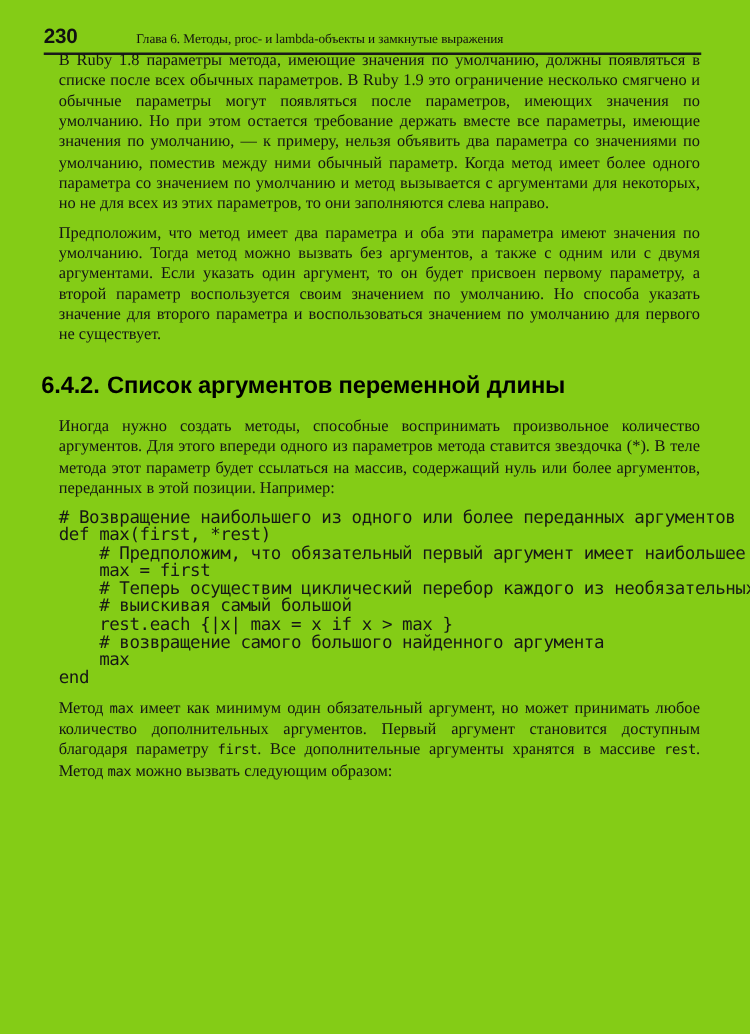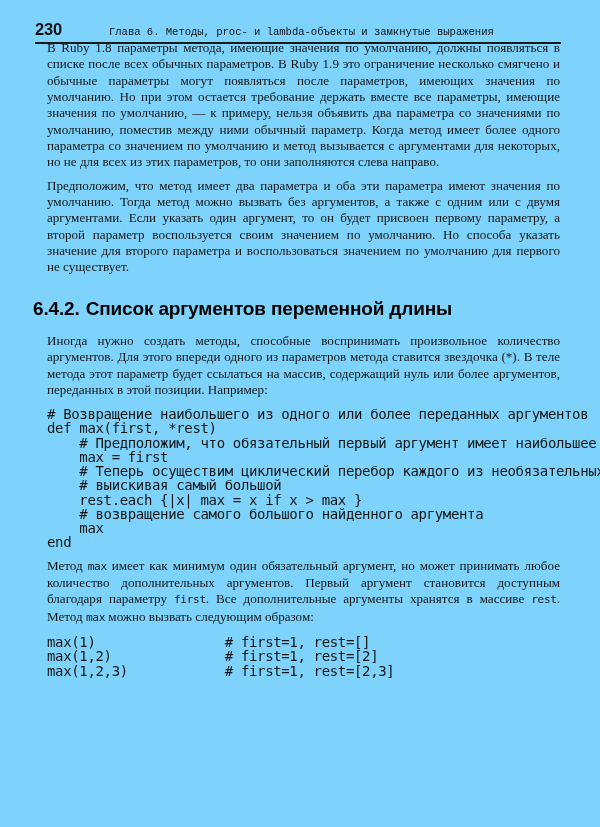--- a/index.html
+++ b/index.html
@@ -15,21 +15,21 @@
     font-family: "Liberation Serif", "DejaVu Serif", serif;
     color: #1a1a1a;
     -webkit-font-smoothing: antialiased;
   }
 
   .page {
     position: absolute;
     left: 0; top: 0;
     width: 600px;
     height: 827px;
-    background: #7dd3fc;
+    background: #84cc16;
   }
 
   
   .running-head {
     position: absolute;
     left: 35px;
     top: 20px;
     width: 525px;
     height: 22px;
     display: flex;
@@ -37,21 +37,21 @@
   }
   .folio {
     font-family: "Liberation Sans", "DejaVu Sans", sans-serif;
     font-weight: bold;
     font-size: 16.5px;
     letter-spacing: -0.2px;
     color: #111;
     width: 42px;
   }
   .head-title {
-    font-family: Liberation Mono, monospace;
+    font-family: Liberation Serif, serif;
     font-size: 10.6px;
     color: #111;
     letter-spacing: -0.05px;
     padding-left: 32px;
     white-space: nowrap;
   }
   .head-rule {
     position: absolute;
     left: 35px;
     top: 42px;
@@ -146,19 +146,16 @@
     max = first
     # Теперь осуществим циклический перебор каждого из необязательных аргументов.
     # выискивая самый большой
     rest.each {|x| max = x if x &gt; max }
     # возвращение самого большого найденного аргумента
     max
 end</pre>
 
     <p class="body"><span>Метод </span><code class="mono">max</code><span> имеет как минимум один обязательный аргумент, но может принимать любое количество дополнительных аргументов. Первый аргумент становится доступным благодаря параметру </span><code class="mono">first</code><span>. Все дополнительные аргументы хранятся в массиве </span><code class="mono">rest</code><span>. Метод </span><code class="mono">max</code><span> можно вызвать следующим образом:</span></p>
 
-    <pre class="code tight">max(1)                # first=1, rest=[]
-max(1,2)              # first=1, rest=[2]
-max(1,2,3)            # first=1, rest=[2,3]</pre>
 
 
   </div>
 </div>
 
 </body></html>

